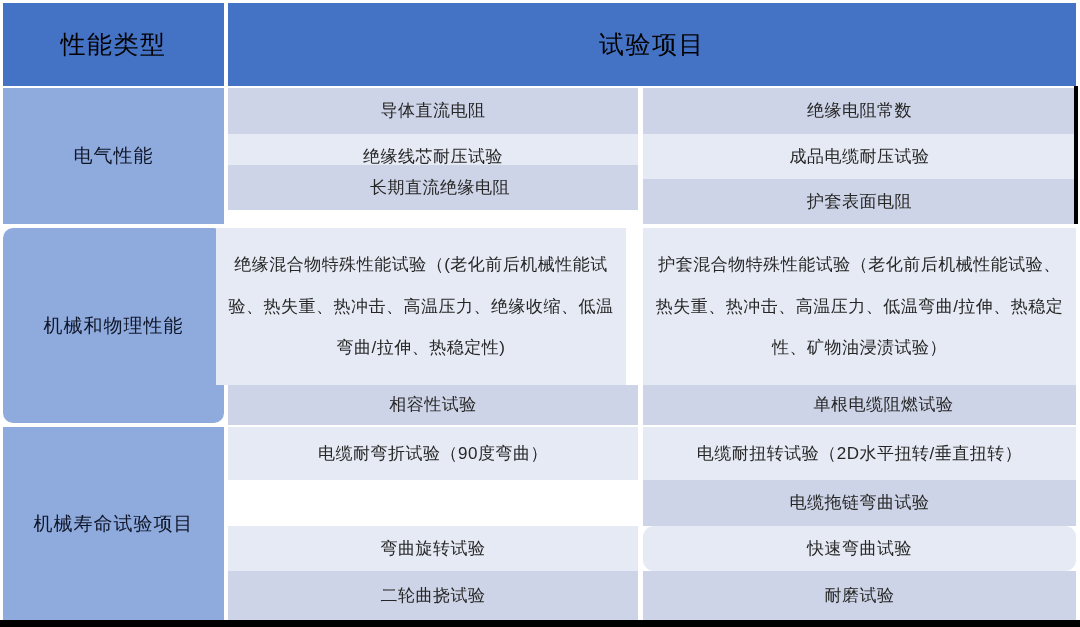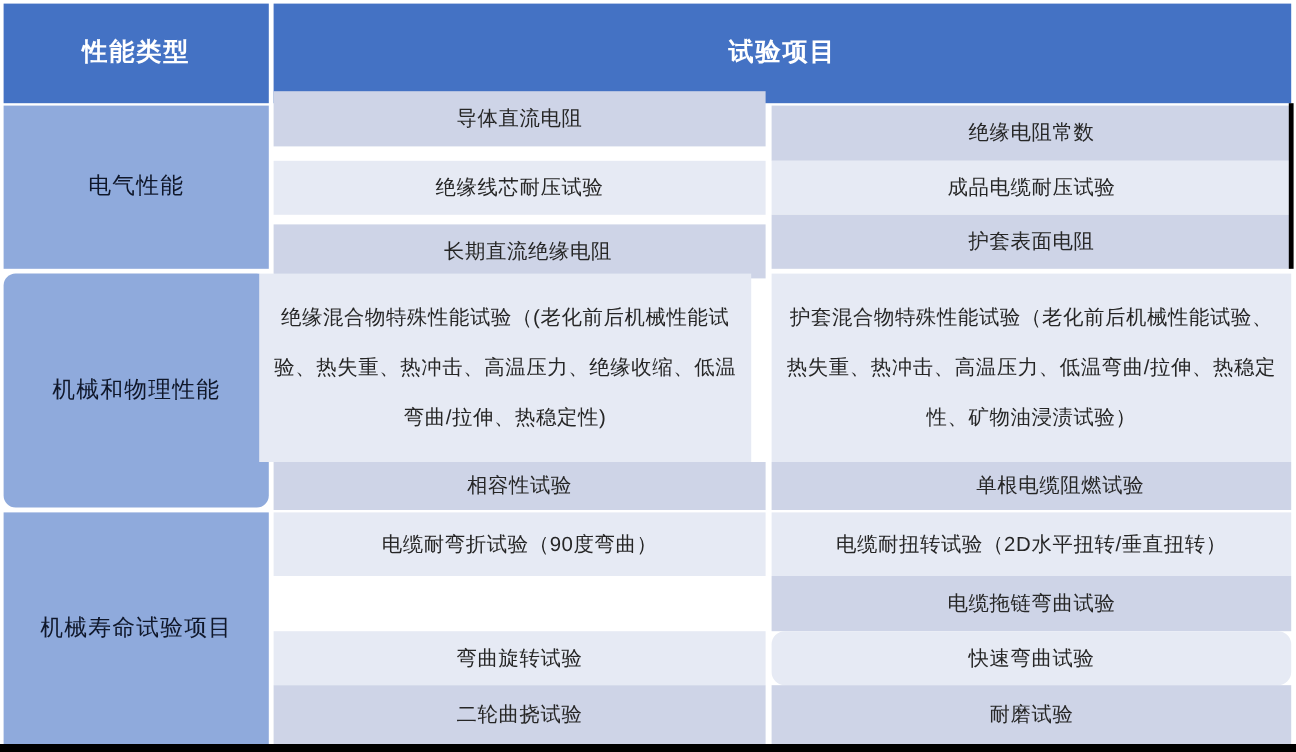--- a/index.html
+++ b/index.html
@@ -33,23 +33,23 @@
     color: #262626;
     font-size: 17px;
     line-height: 1.75;
     letter-spacing: .5px;
     white-space: pre-wrap;
   }
 
   
   .header-cell {
     background: #4472c4;
-    color: #ffffff;
-    font-weight: bold;
-    font-size: 21px;
+    color: #000000;
+    font-weight: normal;
+    font-size: 25px;
     letter-spacing: 1.5px;
   }
 
   
   .cat-cell {
     background: #8faadc;
     color: #0f172a;
     font-weight: normal;
     font-size: 19px;
     letter-spacing: 1px;
@@ -87,27 +87,27 @@
 <body>
 
 <div id="table-root">
 
   <div class="cell header-cell" style="left:3px; top:3px; width:221px; height:83px;">性能类型</div>
 
   <div class="cell header-cell" style="left:228px; top:3px; width:848px; height:83px;">试验项目</div>
 
   <div class="cell cat-cell" style="left:3px; top:88px; width:221px; height:136px;">电气性能</div>
 
-  <div class="cell band-dark" style="left:228px; top:76px; width:410px; height:46px;">导体直流电阻</div>
+  <div class="cell band-dark" style="left:228px; top:88px; width:410px; height:46px;">导体直流电阻</div>
   <div class="cell band-dark" style="left:643px; top:88px; width:433px; height:46px;">绝缘电阻常数</div>
 
   <div class="cell band-light" style="left:228px; top:134px; width:410px; height:45px;">绝缘线芯耐压试验</div>
   <div class="cell band-light" style="left:643px; top:134px; width:433px; height:45px;">成品电缆耐压试验</div>
 
-  <div class="cell band-dark" style="left:228px; top:187px; width:410px; height:45px;padding-left:14px;">长期直流绝缘电阻</div>
+  <div class="cell band-dark" style="left:228px; top:165px; width:410px; height:45px;padding-left:14px;">长期直流绝缘电阻</div>
   <div class="cell band-dark" style="left:643px; top:179px; width:433px; height:45px;">护套表面电阻</div>
 
   <div class="cell cat-cell" style="left:3px; top:228px; width:221px; height:195px;border-radius:10px;">机械和物理性能</div>
 
   <div class="cell band-light multiline-wrap" style="left:216px; top:228px; width:410px; height:157px;">
     <span class="multiline">绝缘混合物特殊性能试验（(老化前后机械性能试验、热失重、热冲击、高温压力、绝缘收缩、低温弯曲/拉伸、热稳定性)</span>
   </div>
   <div class="cell band-light multiline-wrap" style="left:643px; top:228px; width:433px; height:157px;">
     <span class="multiline">护套混合物特殊性能试验（老化前后机械性能试验、热失重、热冲击、高温压力、低温弯曲/拉伸、热稳定性、矿物油浸渍试验）</span>
   </div>

